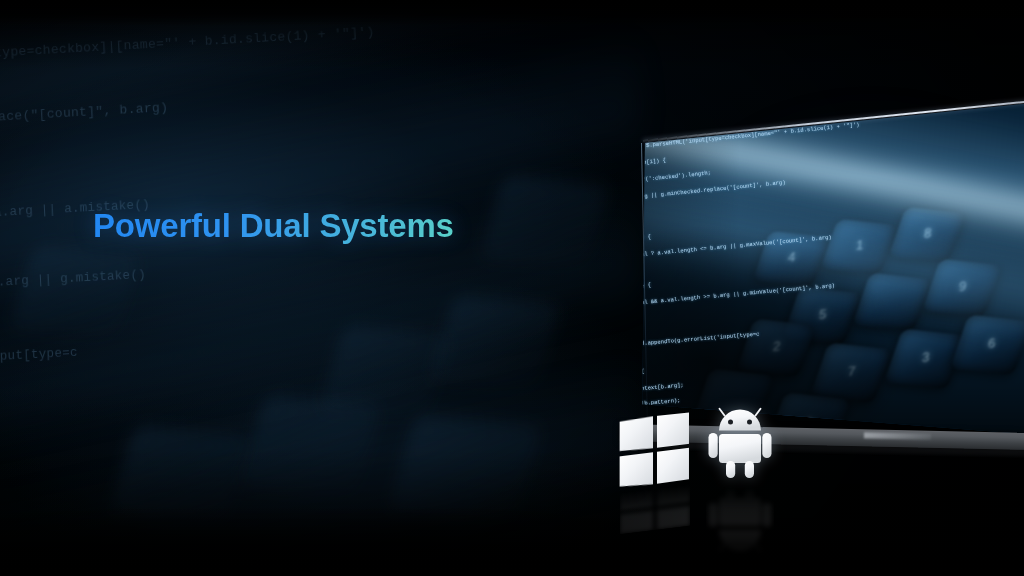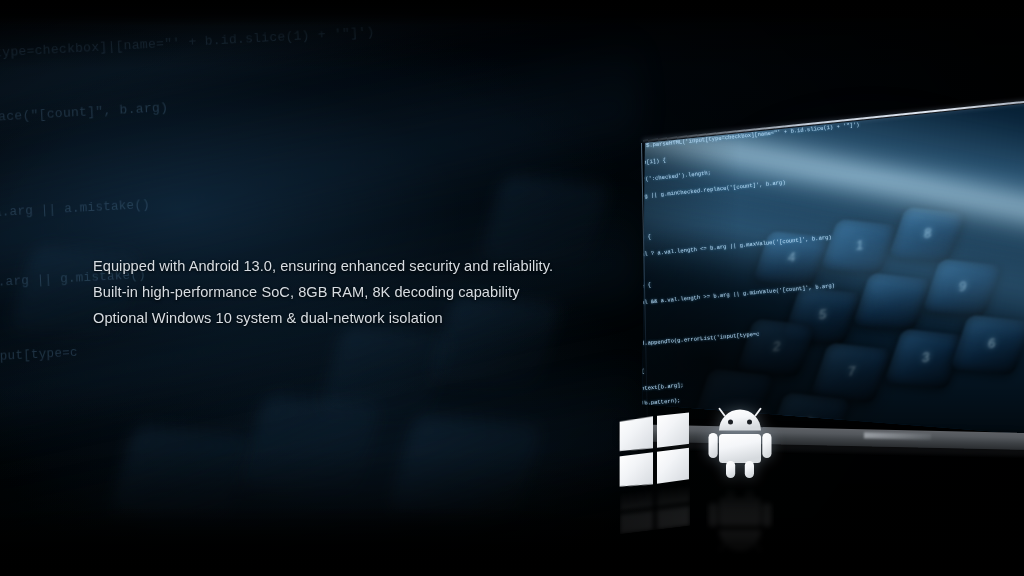--- a/index.html
+++ b/index.html
@@ -402,22 +402,18 @@
           <rect x="2.5" y="27" width="9.2" height="25" rx="4.6" fill="url(#dg)"></rect>
           <rect x="56.3" y="27" width="9.2" height="25" rx="4.6" fill="url(#dg)"></rect>
           <rect x="20" y="55" width="9.2" height="17" rx="4.6" fill="url(#dg)"></rect>
           <rect x="38.8" y="55" width="9.2" height="17" rx="4.6" fill="url(#dg)"></rect>
         </g>
       </svg>
     </div>
   </div>
 
   <div id="textblock">
-    <div id="bullets">
-      <p>Equipped with Android 13.0, ensuring enhanced security and reliability.</p>
-      <p>Built-in high-performance SoC, 8GB RAM, 8K decoding capability</p>
-      <p>Optional Windows 10 system &amp; dual-network isolation</p>
-    </div>
+    <h1 id="title">Powerful Dual Systems</h1>
   </div>
 
   <div class="edge-top"></div>
   <div class="edge-bottom"></div>
 </div>
 
 </body></html>

